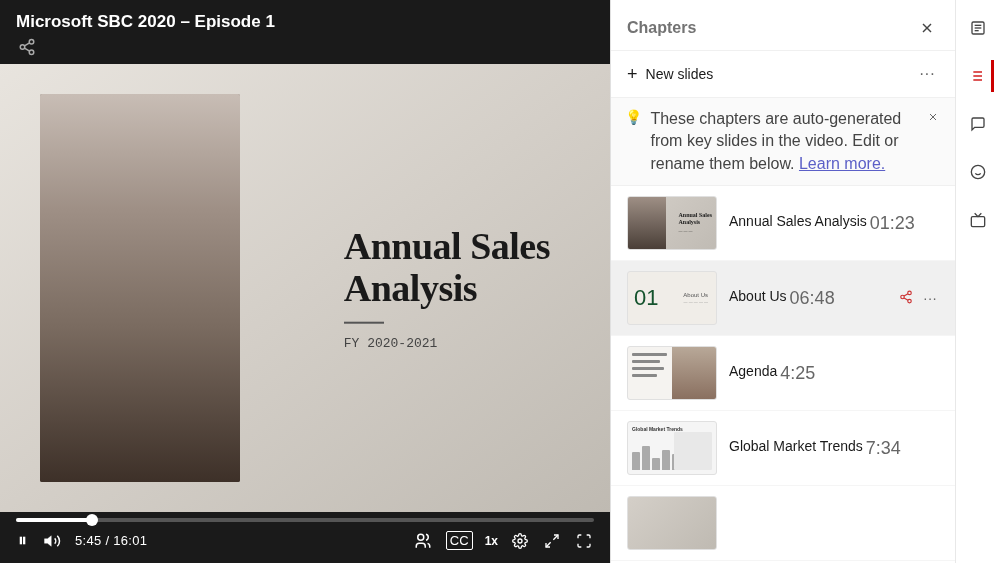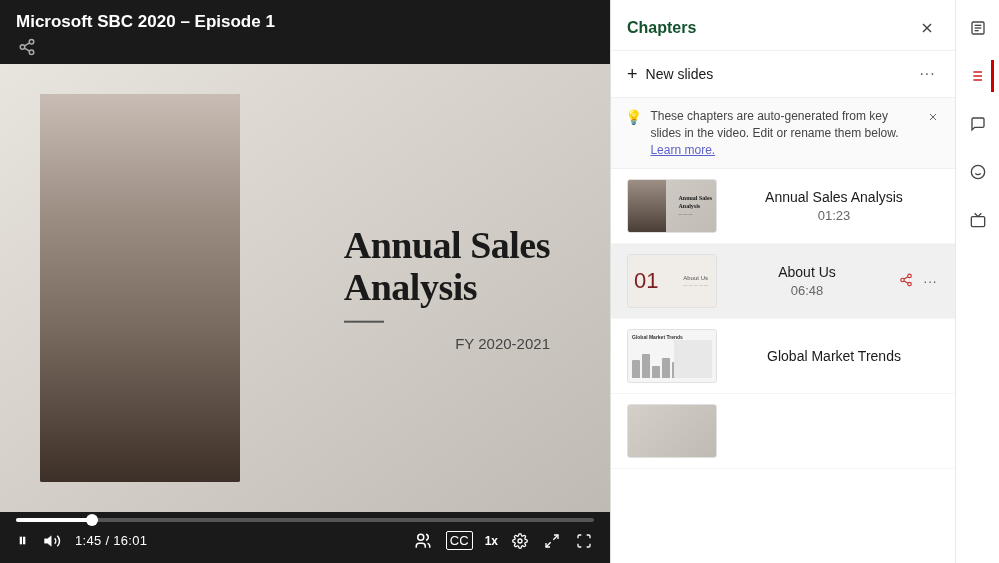--- a/index.html
+++ b/index.html
@@ -97,24 +97,23 @@
     }
 
     .slide-divider {
       width: 40px;
       height: 2px;
       background: #555;
       margin: 12px 0;
     }
 
     .slide-subtitle {
-      font-size: 15px;
+      font-size: 13px;
       color: #444;
-      font-family: Liberation Sans, sans-serif;
-      text-align: right;
+      font-family: Liberation Mono, monospace;
     }
 
     
     .controls-bar {
       background: #1a1a1a;
       padding: 6px 16px 10px 16px;
       display: flex;
       flex-direction: column;
       gap: 4px;
     }
@@ -204,21 +203,21 @@
     .chapters-header {
       display: flex;
       align-items: center;
       padding: 16px 16px 10px 16px;
       border-bottom: 1px solid #f0f0f0;
     }
 
     .chapters-title {
       font-size: 16px;
       font-weight: 600;
-      color: #14532d;
+      color: #737373;
       flex: 1;
     }
 
     .header-icon-btn {
       background: none;
       border: none;
       cursor: pointer;
       color: #444;
       font-size: 16px;
       padding: 4px;
@@ -274,21 +273,21 @@
     }
 
     .banner-icon {
       font-size: 14px;
       color: #666;
       margin-top: 1px;
       flex-shrink: 0;
     }
 
     .banner-text {
-      font-size: 12px;
+      font-size: 16px;
       color: #444;
       line-height: 1.4;
       flex: 1;
     }
 
     .banner-link {
       color: #5b5fc7;
       text-decoration: underline;
       cursor: pointer;
     }
@@ -371,21 +370,21 @@
       position: relative;
     }
 
     .thumb-2-num {
       position: absolute;
       left: 6px;
       top: 50%;
       transform: translateY(-50%);
       font-size: 22px;
       font-weight: 300;
-      color: #7f1d1d;
+      color: #14532d;
     }
 
     .thumb-2-text {
       position: absolute;
       right: 8px;
       top: 50%;
       transform: translateY(-50%);
       font-size: 6px;
       color: #555;
       text-align: right;
@@ -472,33 +471,32 @@
     }
 
     
     .thumb-5 {
       background: linear-gradient(135deg, #d4cfc8, #bfbab2);
     }
 
     .chapter-info {
       flex: 1;
       display: flex;
-      flex-direction: column;
+      flex-direction: row;
       gap: 3px;
-      text-align: center;
     }
 
     .chapter-name {
       font-size: 14px;
       font-weight: 500;
       color: #1a1a1a;
     }
 
     .chapter-time {
-      font-size: 13px;
+      font-size: 18px;
       color: #666;
     }
 
     .chapter-actions {
       display: flex;
       align-items: center;
       gap: 6px;
     }
 
     .chapter-action-btn {
@@ -599,21 +597,21 @@
     <div class="controls-row">
       <button class="ctrl-btn">⏸</button>
       <button class="ctrl-btn" style="font-size:15px;">
         <svg width="18" height="18" viewBox="0 0 24 24" fill="white" stroke="white" stroke-width="0.5">
           <polygon points="11 5 6 9 2 9 2 15 6 15 11 19 11 5"></polygon>
           <path d="M15.54 8.46a5 5 0 0 1 0 7.07" stroke="white" fill="none" stroke-width="2"></path>
           <path d="M19.07 4.93a10 10 0 0 1 0 14.14" stroke="white" fill="none" stroke-width="2"></path>
         </svg>
       </button>
       <span class="time-display">
-        <span>1:45</span> / <span>16:01</span>
+        <span>5:45</span> / <span>16:01</span>
       </span>
       <div class="controls-spacer"></div>
       <button class="ctrl-btn" style="font-size:15px;">
         <svg width="18" height="18" viewBox="0 0 24 24" fill="none" stroke="white" stroke-width="2">
           <circle cx="9" cy="7" r="4"></circle>
             <path d="M3 21v-2a4 4 0 0 1 4-4h4a4 4 0 0 1 4 4v2"></path>
           <path d="M16 3.13a4 4 0 0 1 0 7.75"></path>
             <path d="M21 21v-2a4 4 0 0 0-3-3.85"></path>
         </svg>
       </button>
@@ -703,35 +701,51 @@
               <circle cx="6" cy="12" r="3"></circle>
               <circle cx="18" cy="19" r="3"></circle>
             <line x1="8.59" y1="13.51" x2="15.42" y2="17.49"></line>
               <line x1="15.41" y1="6.51" x2="8.59" y2="10.49"></line>
           </svg>
         </button>
         <button class="chapter-action-more">···</button>
       </div>
     </div>
 
+    <div class="chapter-item">
+      <div class="chapter-thumb thumb-3">
+        <div class="thumb-3-left">
+          <div class="thumb-3-line"></div>
+          <div class="thumb-3-line"></div>
+          <div class="thumb-3-line"></div>
+          <div class="thumb-3-line"></div>
+        </div>
+        <div class="thumb-3-photo"></div>
+      </div>
+      <div class="chapter-info">
+        <span class="chapter-name">Agenda</span>
+        <span class="chapter-time">4:25</span>
+      </div>
+    </div>
 
     <div class="chapter-item">
       <div class="chapter-thumb thumb-4">
         <div class="thumb-4-title">Global Market Trends</div>
         <div class="thumb-4-bars">
           <div class="bar" style="height:18px;"></div>
           <div class="bar" style="height:24px;"></div>
           <div class="bar" style="height:12px;"></div>
           <div class="bar" style="height:20px;"></div>
           <div class="bar" style="height:16px;"></div>
         </div>
         <div class="thumb-4-table"></div>
       </div>
       <div class="chapter-info">
         <span class="chapter-name">Global Market Trends</span>
+        <span class="chapter-time">7:34</span>
       </div>
     </div>
 
     <div class="chapter-item">
       <div class="chapter-thumb thumb-5"></div>
     </div>
   </div>
 </div>
 
 <div class="right-sidebar">

